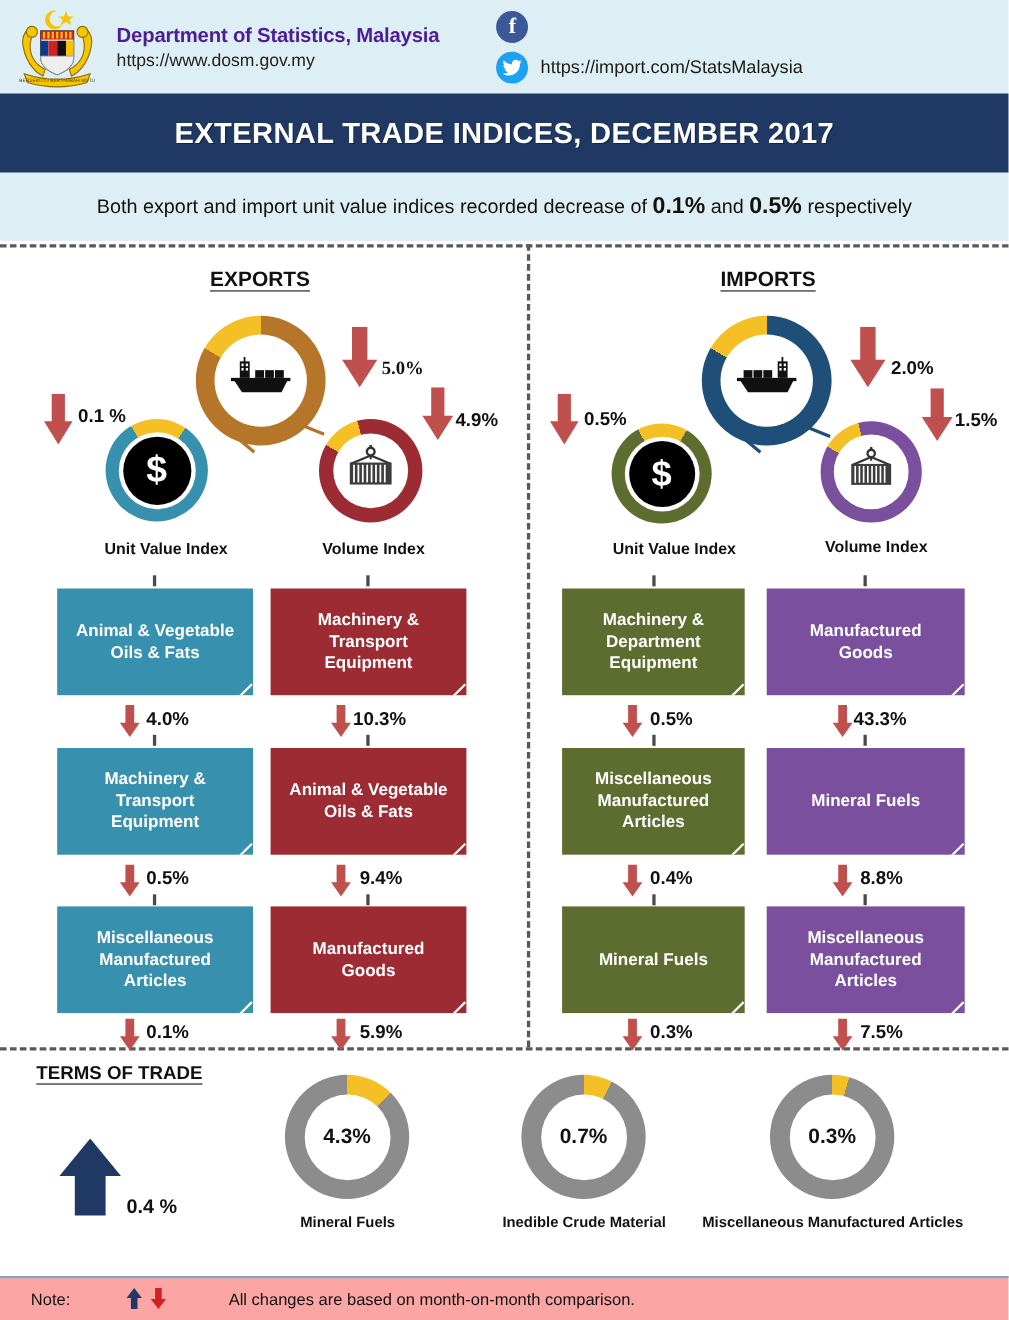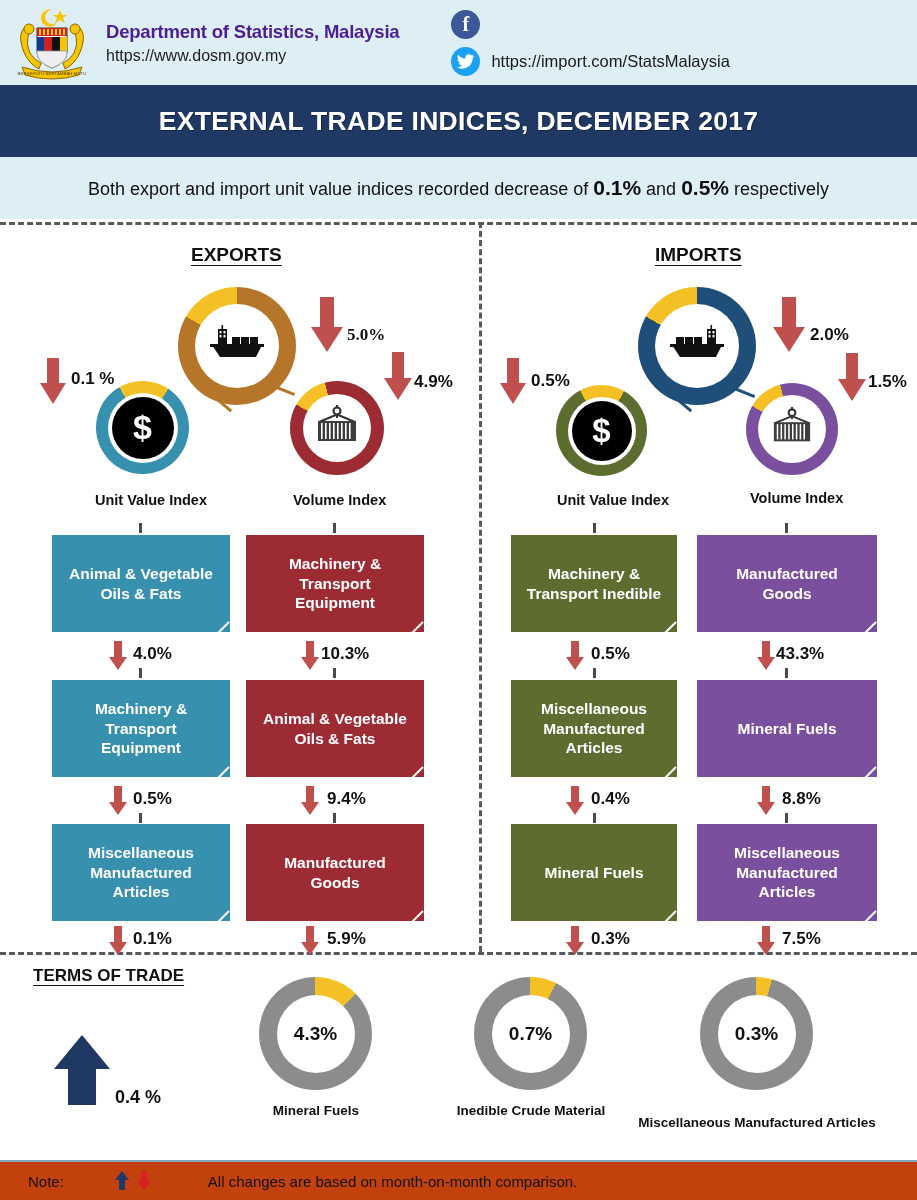--- a/index.html
+++ b/index.html
@@ -115,21 +115,21 @@
     font-size:19px; font-weight:bold; color:#111;
   }
   .tot-caption {
     position:absolute; font-size:13.5px; font-weight:bold; color:#111;
     text-align:center; white-space:nowrap;
   }
 
   
   .footer {
     position:absolute; left:0; top:1160px; width:917px; height:40px;
-    background:#c2410c; border-top:2px solid #7fa8c0;
+    background:#fca5a5; border-top:2px solid #7fa8c0;
     display:flex; align-items:center;gap:24px;
   }
   .footer .note-lbl { margin-left:28px; font-size:15px; color:#111; }
   .footer .note-icons { margin-left:26px; display:flex; gap:6px; align-items:center; }
   .footer .note-text { margin-left:32px; font-size:15px; color:#111; }
 </style>
 </head>
 <body>
 
 <div id="page">
@@ -437,21 +437,21 @@
     <svg width="20" height="30" viewBox="0 0 20 30">
         <polygon points="6,0 14,0 14,16 19,16 10,29 1,16 6,16" fill="#c0504d"></polygon>
       </svg>
   </div>
   <div class="pct-label" style="left:327px; top:929px;">5.9%</div>
 
   <div class="connector-dash" style="left:593px; top:523px;"></div>
   <div class="cat-box" style="left:511px; top:535px; width:166px; height:97px; background:#5c6d2f;">
     <div>
       <div>Machinery &amp;</div>
-      <div>Transport Inedible</div>
+      <div>Department Equipment</div>
     </div>
     <span class="foldline"></span>
   </div>
   <div class="arrow-down" style="left:565px; top:641px;">
     <svg width="20" height="30" viewBox="0 0 20 30">
         <polygon points="6,0 14,0 14,16 19,16 10,29 1,16 6,16" fill="#c0504d"></polygon>
       </svg>
   </div>
   <div class="pct-label" style="left:591px; top:644px;">0.5%</div>
 
@@ -548,21 +548,21 @@
   <div class="tot-donut" style="left:474px; top:977px; width:113px; height:113px;
               background:conic-gradient(from 0deg, #8c8c8c 0deg 0deg, #f5c026 0deg 27deg, #8c8c8c 27deg 360deg);">
     <div class="hole" style="width:78px; height:78px;">0.7%</div>
   </div>
   <div class="tot-caption" style="left:431px; top:1103px; width:200px;">Inedible Crude Material</div>
 
   <div class="tot-donut" style="left:700px; top:977px; width:113px; height:113px;
               background:conic-gradient(from 0deg, #8c8c8c 0deg 0deg, #f5c026 0deg 16deg, #8c8c8c 16deg 360deg);">
     <div class="hole" style="width:78px; height:78px;">0.3%</div>
   </div>
-  <div class="tot-caption" style="left:637px; top:1103px; width:240px;margin-top:12px;">Miscellaneous Manufactured Articles</div>
+  <div class="tot-caption" style="left:637px; top:1103px; width:240px;">Miscellaneous Manufactured Articles</div>
 
   <div class="footer">
     <span class="note-lbl">Note:</span>
     <span class="note-icons">
       <svg width="16" height="20" viewBox="0 0 16 20">
           <polygon points="8,0 15,9 11,9 11,19 5,19 5,9 1,9" fill="#1f3864"></polygon>
         </svg>
       <svg width="16" height="20" viewBox="0 0 16 20">
           <polygon points="5,0 11,0 11,10 15,10 8,19 1,10 5,10" fill="#d32020"></polygon>
         </svg>

